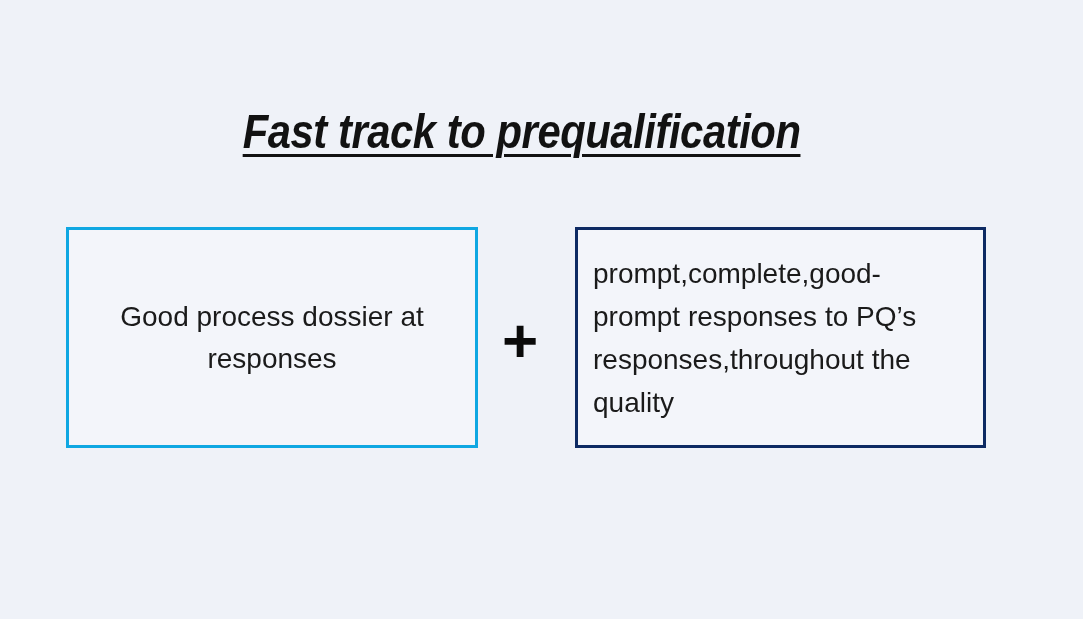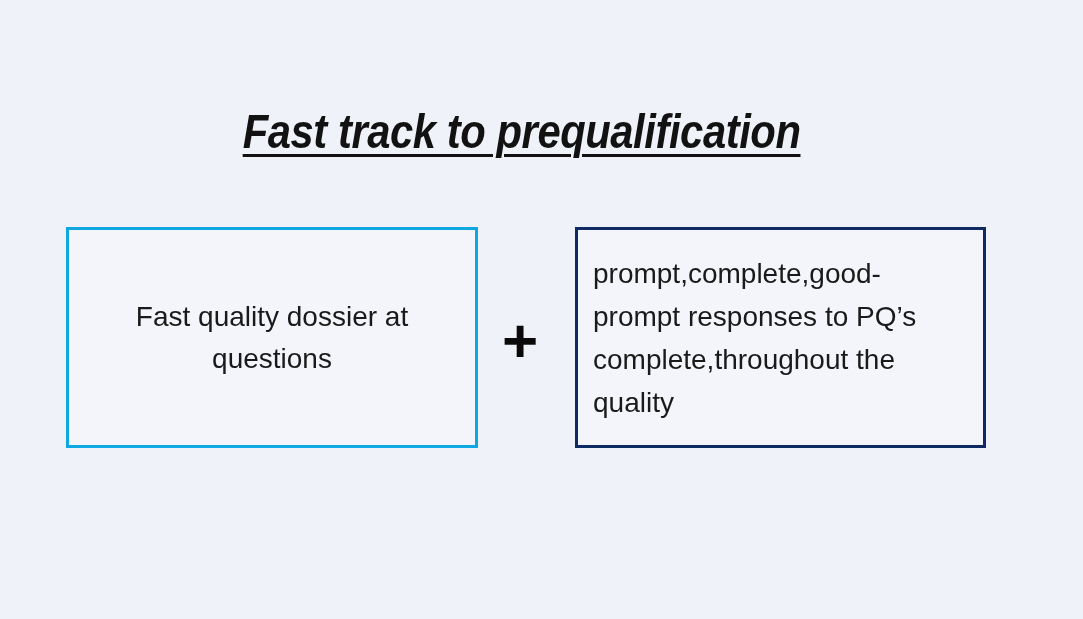--- a/index.html
+++ b/index.html
@@ -87,26 +87,26 @@
 </head>
 <body>
 
 <div class="stage">
 
   <div class="title-wrap">
     <span class="title-text">Fast track to prequalification</span>
   </div>
 
   <div class="box box-left">
-    <div class="line">Fast quality dossier at</div>
-    <div class="line">questions</div>
+    <div class="line">Good process dossier at</div>
+    <div class="line">responses</div>
   </div>
 
   <div class="plus">+</div>
 
   <div class="box box-right">
     <div class="line">prompt,complete,good-</div>
     <div class="line">prompt responses to PQ’s</div>
-    <div class="line">complete,throughout the</div>
+    <div class="line">responses,throughout the</div>
     <div class="line">quality</div>
   </div>
 
 </div>
 
 </body></html>

